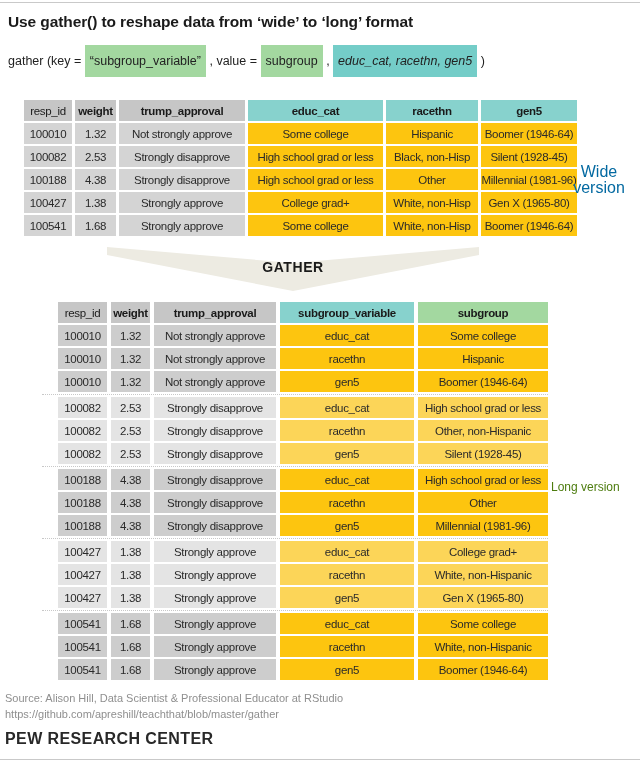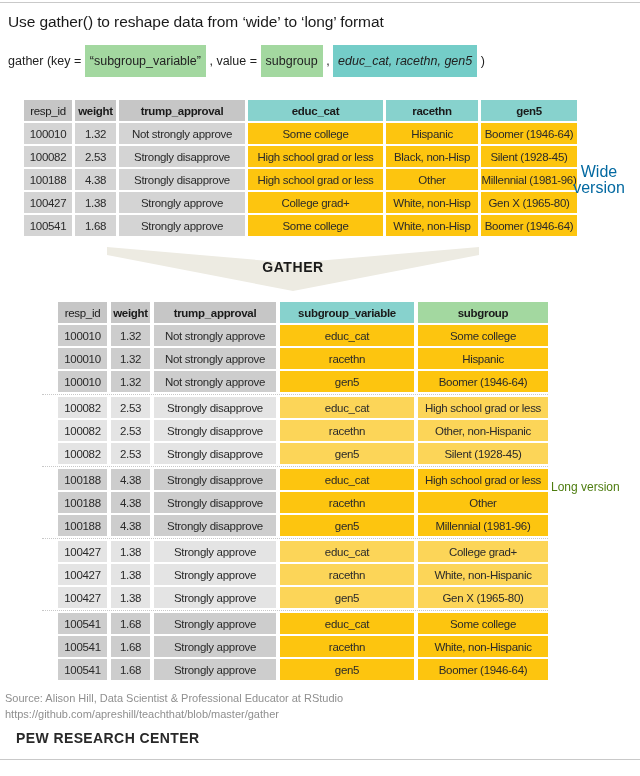--- a/index.html
+++ b/index.html
@@ -19,21 +19,21 @@
     --muted:#8f8f8f;
   }
   html,body{margin:0;padding:0;background:#ffffff;}
   #canvas{
     position:relative;width:640px;height:776px;background:#ffffff;
     font-family:"Liberation Sans",sans-serif;color:var(--ink);overflow:hidden;
   }
   .rule{position:absolute;left:0;width:640px;height:1px;background:var(--rule);}
   #top-rule{top:2px;}
   #bottom-rule{top:759px;}
-  #title{position:absolute;left:8px;top:13px;font-size:15.5px;font-weight:400;letter-spacing:-0.1px;white-space:nowrap;}
+  #title{position:absolute;left:8px;top:13px;font-size:15.5px;font-weight:700;letter-spacing:-0.1px;white-space:nowrap;}
   #code-line{position:absolute;left:8px;top:54px;font-size:12.5px;color:#222;white-space:nowrap;}
   .chip{padding:9px 5px;border-radius:0;}
   .chip-green{background:var(--green);}
   .chip-teal{background:var(--teal-chip);font-style:italic;}
   
   .tbl{position:absolute;}
   #wide-table{left:8px;top:100px;}
   #long-table{left:42px;top:302px;}
   .t-row{display:grid;margin-bottom:2px;padding-left:16px;}
   .wide-cols{grid-template-columns:48px 41px 126px 135px 92px 96px;gap:3px;}
@@ -57,21 +57,21 @@
   
   #wide-label{position:absolute;left:570px;top:164px;width:58px;text-align:center;font-size:16px;line-height:16px;color:#0369a1;}
   #long-label{position:absolute;left:551px;top:480px;font-size:12px;color:#4d7c0f;white-space:nowrap;}
   
   #gather-arrow{position:absolute;left:107px;top:246px;width:372px;height:46px;}
   #gather-arrow svg{display:block;width:372px;height:46px;}
   #gather-label{position:absolute;left:0;top:13px;width:372px;text-align:center;
     font-size:14px;font-weight:700;letter-spacing:0.6px;color:#1a1a1a;}
   
   #source-block{position:absolute;left:5px;top:691px;font-size:11px;line-height:15.5px;color:var(--muted);}
-  #brand{position:absolute;left:16px;top:730px;font-size:14px;font-weight:700;letter-spacing:0.4px;color:#282828;}
+  #brand{position:absolute;left:5px;top:730px;font-size:16px;font-weight:700;letter-spacing:0.4px;color:#282828;}
 </style>
 </head>
 <body>
 
 <div id="canvas">
 
   <div class="rule" id="top-rule"></div>
 
   <h1 id="title" style="margin:0;">Use gather() to reshape data from ‘wide’ to ‘long’ format</h1>
 

